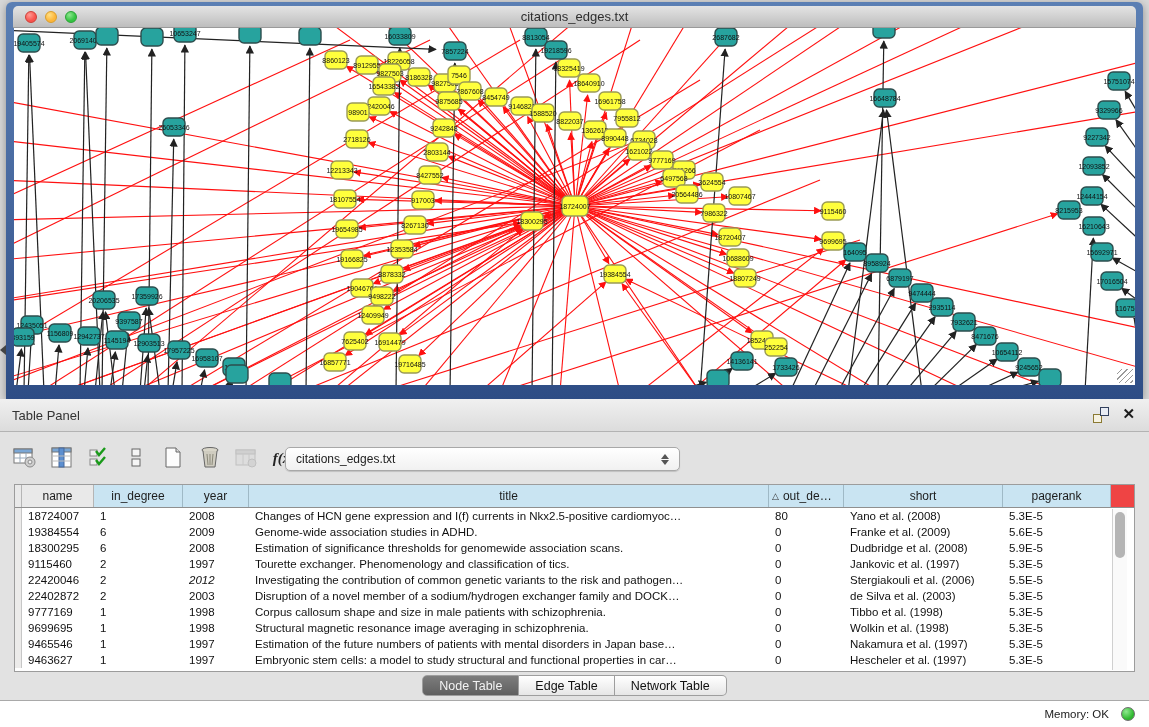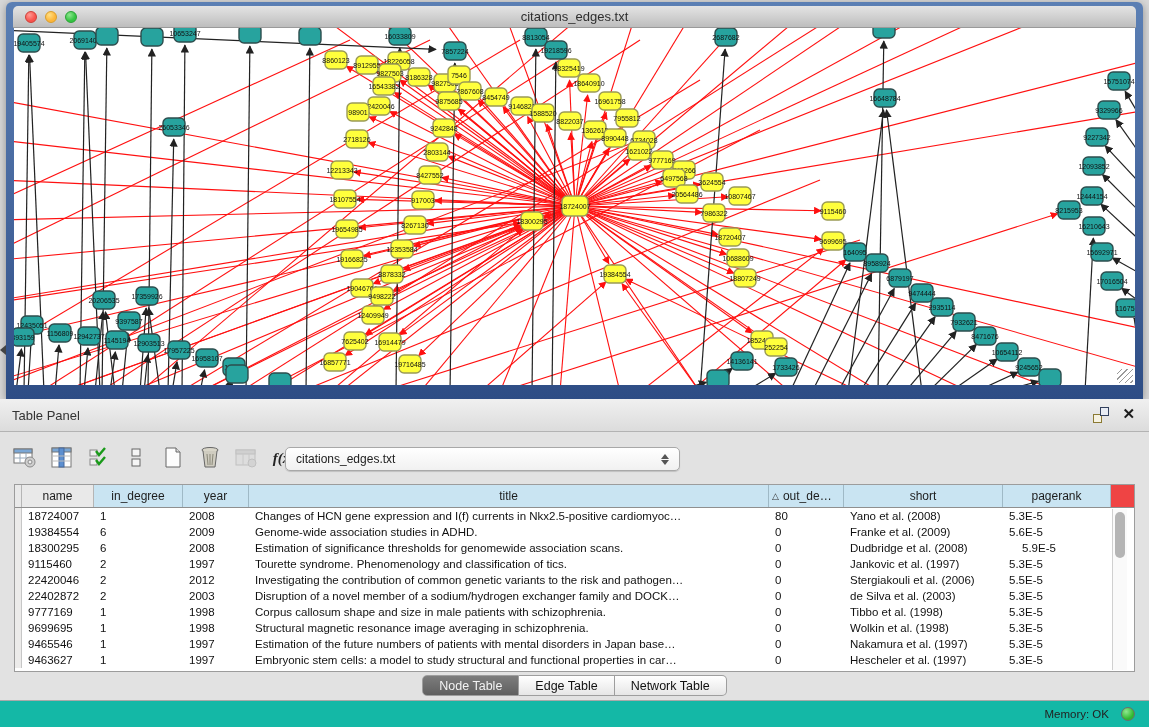--- a/index.html
+++ b/index.html
@@ -62,21 +62,21 @@
   #vscroll{position:absolute;right:7px;top:24px;width:15px;bottom:1px;background:#fafafa;border-left:1px solid #d0d0d0;}
   #vthumb{position:absolute;left:2px;top:3px;width:10px;height:46px;border-radius:6px;background:#b5b5b5;}
   
   #tabs{position:absolute;left:0;right:0;top:276px;display:flex;justify-content:center;}
   .tab{height:21px;font-size:12.5px;display:flex;align-items:center;justify-content:center;padding:5px 16px;
     background:linear-gradient(180deg,#ffffff,#e6e6e6);border:1px solid #9e9e9e;border-left:none;color:#111;cursor:pointer;}
   .tab:first-child{border-left:1px solid #9e9e9e;border-radius:5px 0 0 5px;}
   .tab:last-child{border-radius:0 5px 5px 0;}
   .tab.active{background:linear-gradient(180deg,#7d7d7d,#5f5f5f);color:#f3f3f3;}
   
-  #statusbar{position:absolute;left:0;top:700px;width:1149px;height:27px;background:#14b8a6;border-top:1px solid #a9a9a9;}
+  #statusbar{position:absolute;left:0;top:700px;width:1149px;height:27px;background:#ffffff;border-top:1px solid #a9a9a9;}
   #mem-label{position:absolute;right:40px;top:7px;font-size:11.5px;color:#222;}
   #mem-dot{position:absolute;right:14px;top:6px;width:14px;height:14px;border-radius:50%;
     background:radial-gradient(circle at 35% 30%,#8fe98f,#2fb82f 65%);border:1px solid #6d6d6d;}
 </style>
 </head>
 <body>
 
 <div id="net-window">
   <div id="titlebar">
     <span class="tl" id="tl-close"></span>
@@ -621,37 +621,37 @@
           <div class="td" style="width: 108px; flex: 0 0 108px;">5.6E-5</div>
         </div>
         <div class="tr">
           <div class="td rowstrip" style="width: 7px; flex: 0 0 7px;"></div>
           <div class="td" style="width: 72px; flex: 0 0 72px;">18300295</div>
           <div class="td" style="width: 89px; flex: 0 0 89px;">6</div>
           <div class="td" style="width: 66px; flex: 0 0 66px;">2008</div>
           <div class="td" style="width: 520px; flex: 0 0 520px;">Estimation of significance thresholds for genomewide association scans.</div>
           <div class="td" style="width: 75px; flex: 0 0 75px;">0</div>
           <div class="td" style="width: 159px; flex: 0 0 159px;">Dudbridge et al. (2008)</div>
-          <div class="td" style="width: 108px; flex: 0 0 108px; margin-left: 13px;">5.9E-5</div>
+          <div class="td" style="width: 108px; flex: 0 0 108px;">5.9E-5</div>
         </div>
         <div class="tr">
           <div class="td rowstrip" style="width: 7px; flex: 0 0 7px;"></div>
           <div class="td" style="width: 72px; flex: 0 0 72px;">9115460</div>
           <div class="td" style="width: 89px; flex: 0 0 89px;">2</div>
           <div class="td" style="width: 66px; flex: 0 0 66px;">1997</div>
-          <div class="td" style="width: 520px; flex: 0 0 520px;">Tourette syndrome. Phenomenology and classification of tics.</div>
+          <div class="td" style="width: 520px; flex: 0 0 520px;">Tourette exchanger. Phenomenology and classification of tics.</div>
           <div class="td" style="width: 75px; flex: 0 0 75px;">0</div>
           <div class="td" style="width: 159px; flex: 0 0 159px;">Jankovic et al. (1997)</div>
           <div class="td" style="width: 108px; flex: 0 0 108px;">5.3E-5</div>
         </div>
         <div class="tr">
           <div class="td rowstrip" style="width: 7px; flex: 0 0 7px;"></div>
           <div class="td" style="width: 72px; flex: 0 0 72px;">22420046</div>
           <div class="td" style="width: 89px; flex: 0 0 89px;">2</div>
-          <div class="td" style="width: 66px; flex: 0 0 66px;">2012</div>
+          <div class="td" style="width: 66px; flex: 0 0 66px; font-style: italic;">2012</div>
           <div class="td" style="width: 520px; flex: 0 0 520px;">Investigating the contribution of common genetic variants to the risk and pathogen…</div>
           <div class="td" style="width: 75px; flex: 0 0 75px;">0</div>
           <div class="td" style="width: 159px; flex: 0 0 159px;">Stergiakouli et al. (2006)</div>
           <div class="td" style="width: 108px; flex: 0 0 108px;">5.5E-5</div>
         </div>
         <div class="tr">
           <div class="td rowstrip" style="width: 7px; flex: 0 0 7px;"></div>
           <div class="td" style="width: 72px; flex: 0 0 72px;">22402872</div>
           <div class="td" style="width: 89px; flex: 0 0 89px;">2</div>
           <div class="td" style="width: 66px; flex: 0 0 66px;">2003</div>

